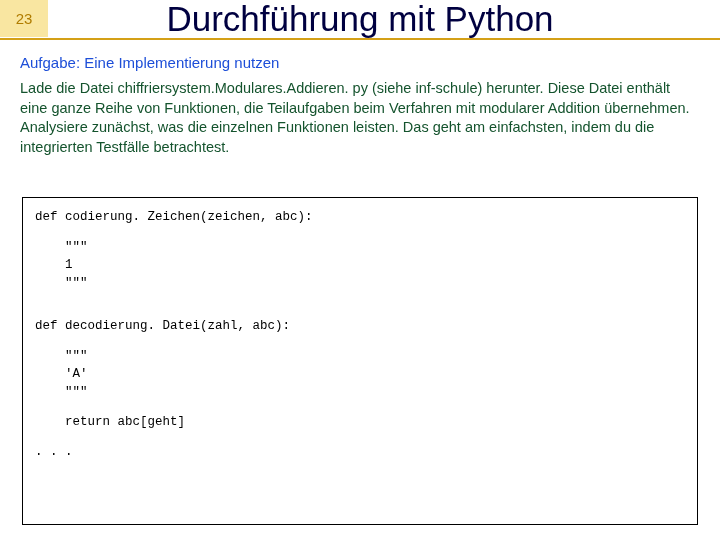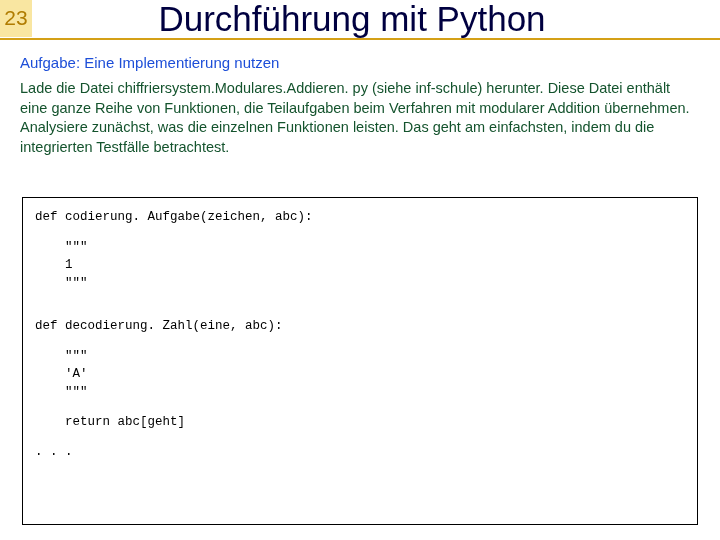--- a/index.html
+++ b/index.html
@@ -12,25 +12,25 @@
     overflow: hidden;
   }
   .header {
     width: 100%;
     height: 40px;
     border-bottom: 2px solid #d4a017;
     display: flex;
     align-items: center;
   }
   .slide-num {
-    width: 32px;
+    width: 48px;
     height: 38px;
     background: #f9e6a1;
     color: #b07c00;
-    font-size: 21px;
+    font-size: 15px;
     display: flex;
     align-items: center;
     justify-content: center;
     margin-bottom: 2px;
   }
   .title {
     flex: 1;
     text-align: center;
     font-size: 35px;
     color: #000040;
@@ -75,28 +75,28 @@
   <div class="slide-num">23</div>
   <div class="title">Durchführung mit Python</div>
 </div>
 
 <div class="content">
   <div class="task-heading">Aufgabe: Eine Implementierung nutzen</div>
   <div class="body-text">Lade die Datei chiffriersystem.Modulares.Addieren. py (siehe inf-schule) herunter. Diese Datei enthält eine ganze Reihe von Funktionen, die Teilaufgaben beim Verfahren mit modularer Addition übernehmen. Analysiere zunächst, was die einzelnen Funktionen leisten. Das geht am einfachsten, indem du die integrierten Testfälle betrachtest.</div>
 </div>
 
 <div class="code-box">
-  <div class="code-line">def codierung. Aufgabe(zeichen, abc):</div>
+  <div class="code-line">def codierung. Zeichen(zeichen, abc):</div>
   <div class="gap"></div>
   <div class="code-line">    """</div>
   <div class="code-line">    1</div>
   <div class="code-line">    """</div>
   <div class="gap"></div>
   <div class="gap"></div>
-  <div class="code-line">def decodierung. Zahl(eine, abc):</div>
+  <div class="code-line">def decodierung. Datei(zahl, abc):</div>
   <div class="gap"></div>
   <div class="code-line">    """</div>
   <div class="code-line">    'A'</div>
   <div class="code-line">    """</div>
   <div class="gap"></div>
   <div class="code-line">    return abc[geht]</div>
   <div class="gap"></div>
   <div class="code-line">. . .</div>
 </div>
 

